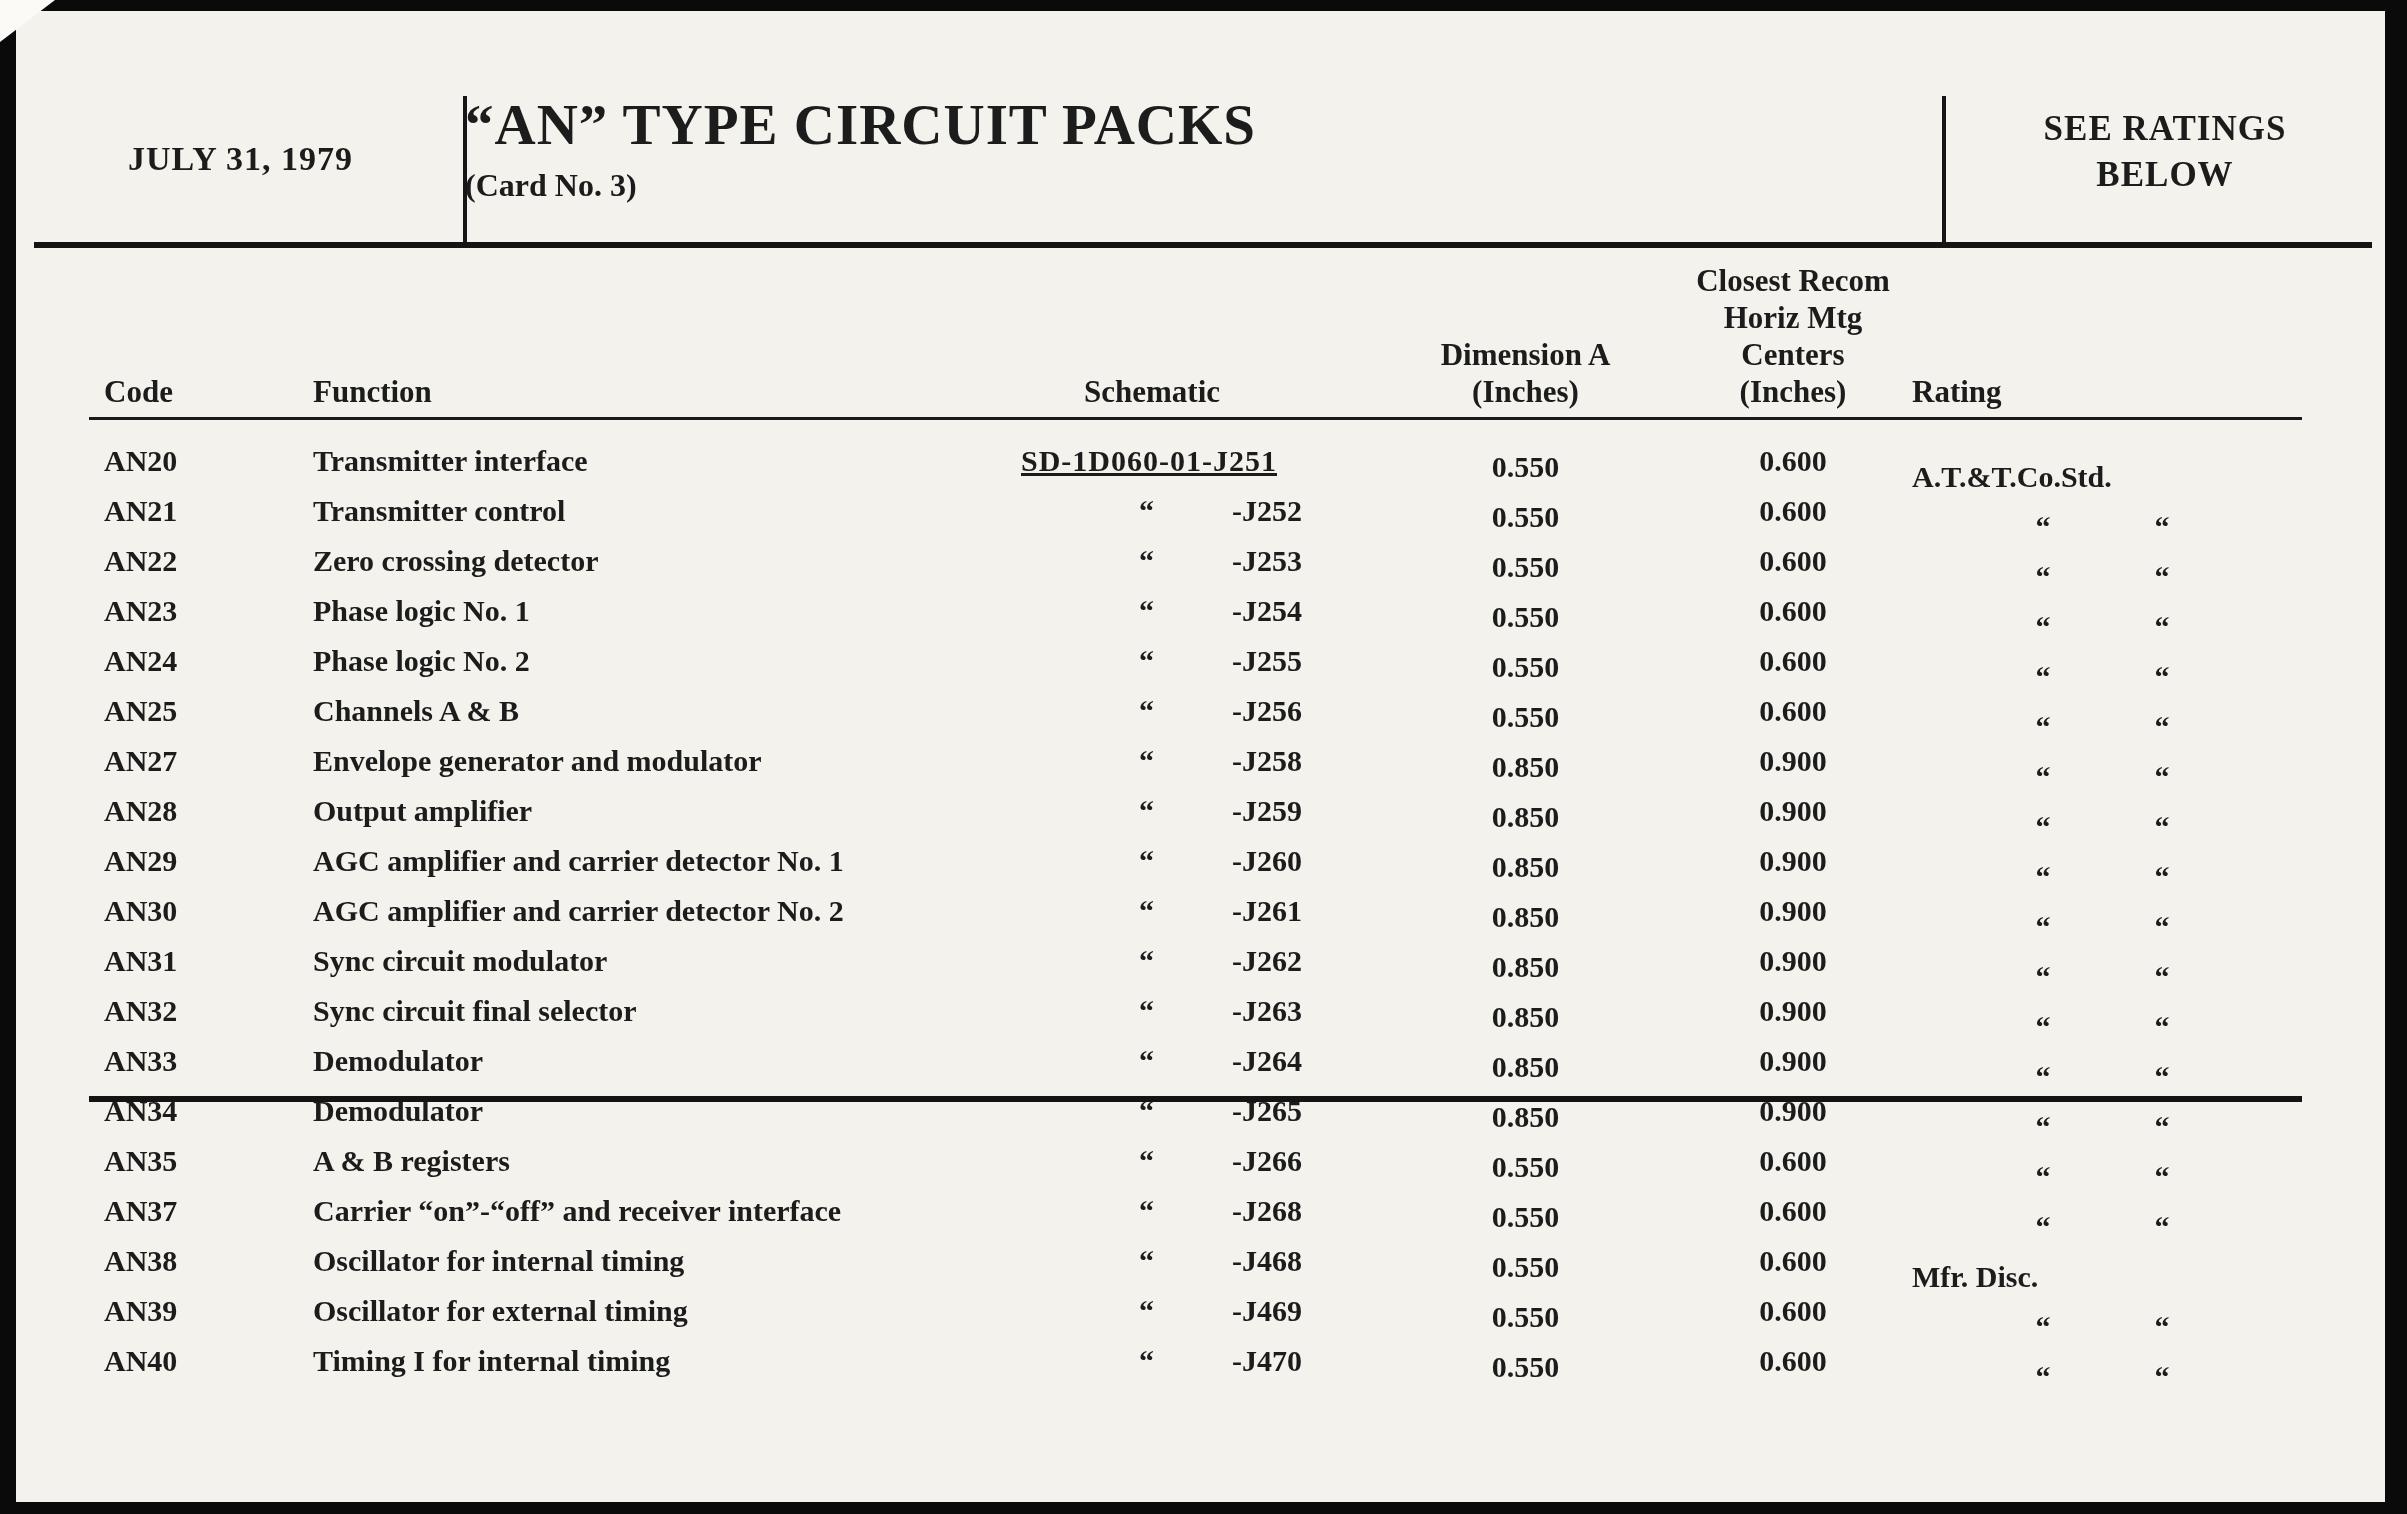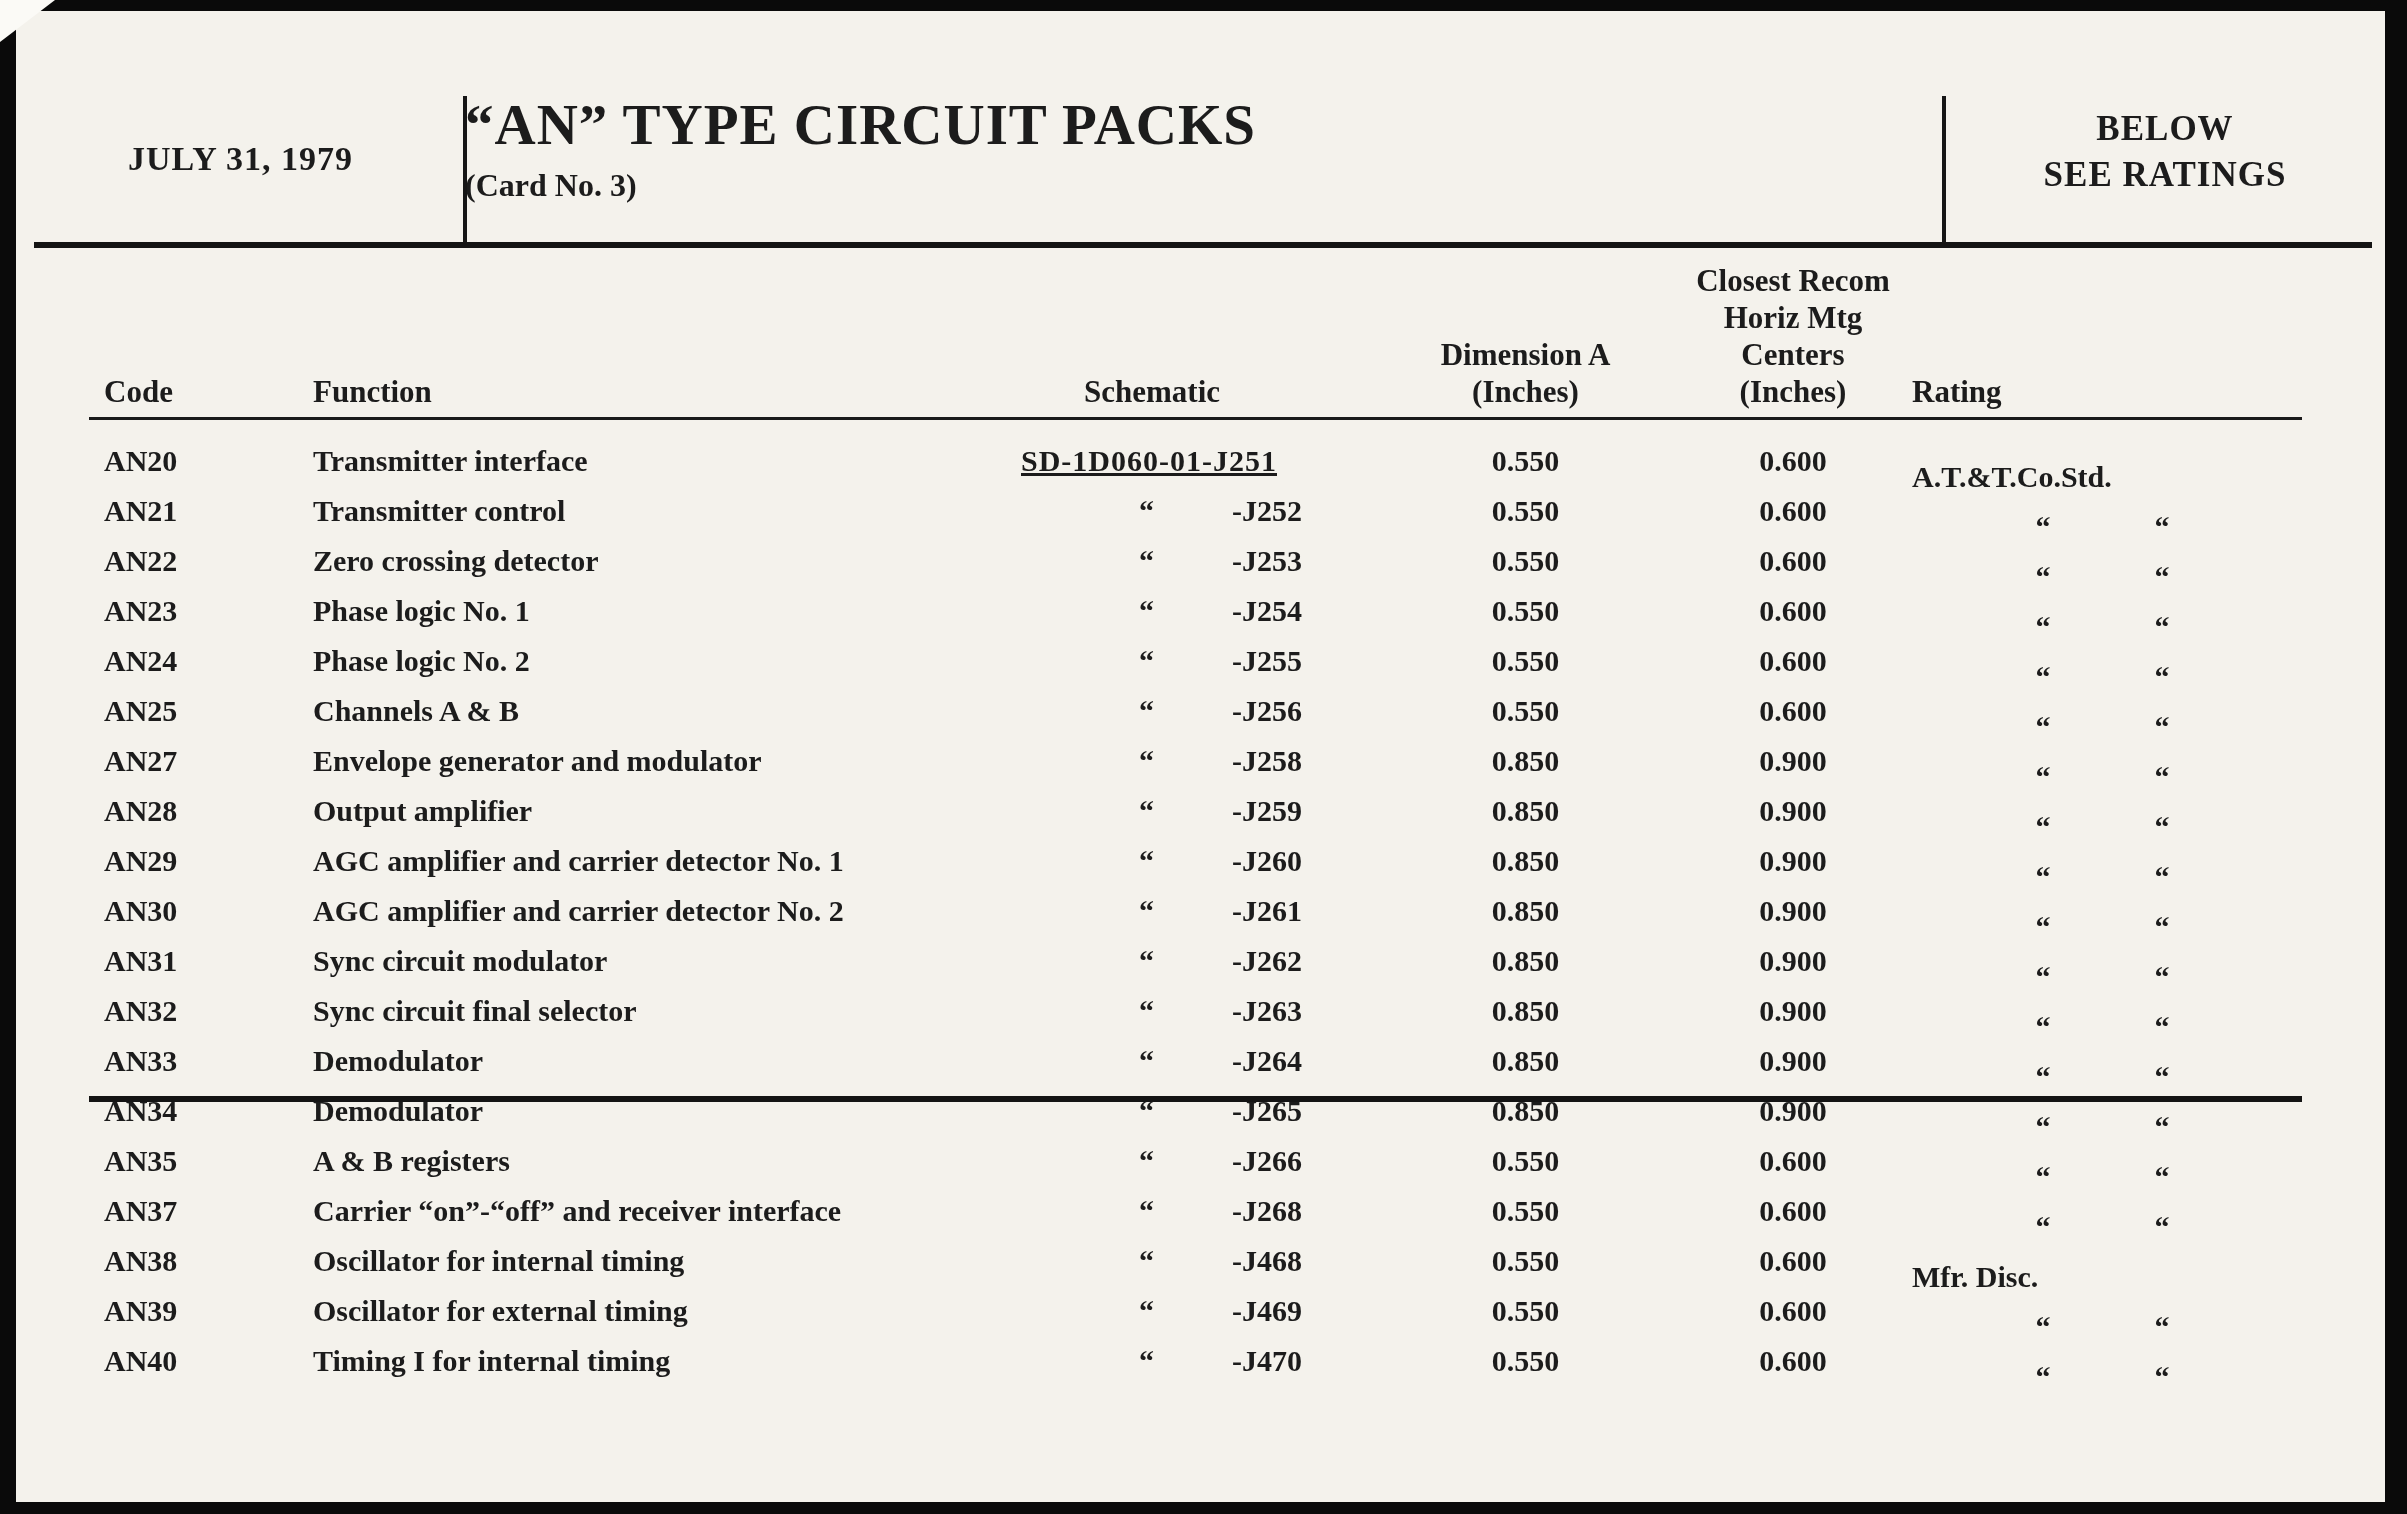--- a/index.html
+++ b/index.html
@@ -46,21 +46,21 @@
   .col-headers {
     position: absolute; left: 73px; top: 252px; width: 2218px; height: 147px;
     display: flex; align-items: flex-end;
     font-size: 31px; line-height: 37px;
   }
   .col-headers .line { display: block; text-align: center; }
   .c-code   { width: 224px; padding-left: 15px; }
   .c-func   { width: 708px; }
   .c-schem  { width: 356px; display: flex; }
   .h-schem  { width: 356px; text-align: center; padding-right: 94px; }
-  .c-dim    { width: 297px; text-align: center; }
+  .c-dim    { width: 297px; text-align: center; margin-top: 6px; }
   .c-ctr    { width: 238px; text-align: center; }
   .c-rating { width: 381px; text-align: left; margin-top: 16px; }
   .rule-thin { position: absolute; left: 73px; top: 406px; width: 2213px; height: 3px; background: #1a1a1a; }
   
   .tbody {
     position: absolute; left: 73px; top: 433px; width: 2218px;
     font-size: 30px; line-height: 34px;
   }
   .row { display: flex; white-space: nowrap; }
   .schem-full { white-space: nowrap; letter-spacing: 1px; text-decoration: underline; }
@@ -80,22 +80,22 @@
   <div class="notch"></div>
 
   <div class="date">JULY 31, 1979</div>
 
   <div class="title-block">
     <div class="title">“AN” TYPE CIRCUIT PACKS</div>
     <div class="subtitle">(Card No. 3)</div>
   </div>
 
   <div class="ratings">
+    <div>SEE RATINGS</div>
     <div>BELOW</div>
-    <div>SEE RATINGS</div>
   </div>
 
   <div class="vline vl1"></div>
   <div class="vline vl2"></div>
   <div class="rule-thick-top"></div>
 
   <div class="col-headers">
     <span class="c-code">Code</span>
     <span class="c-func">Function</span>
     <span class="h-schem">Schematic</span>

